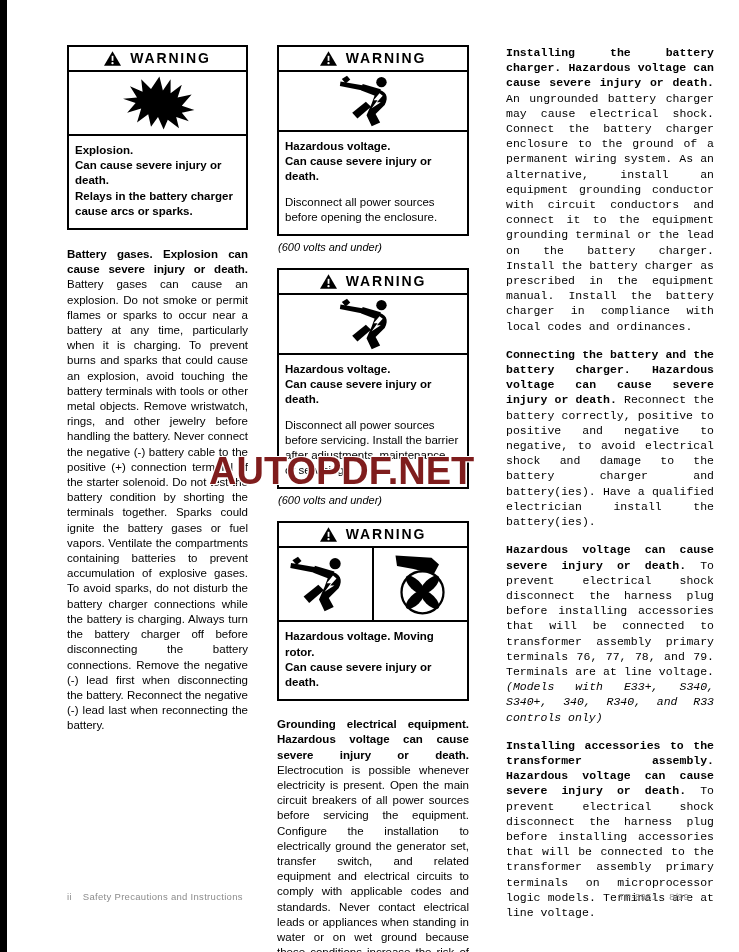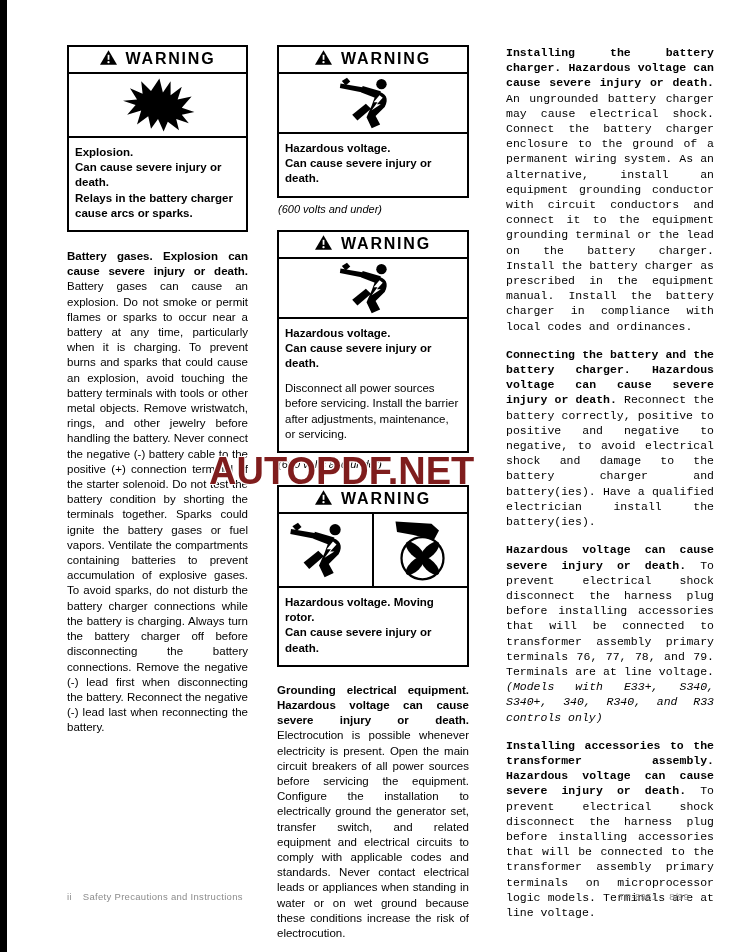--- a/index.html
+++ b/index.html
@@ -9,23 +9,23 @@
     overflow:hidden;
   }
   .left-bar{position:absolute;left:0;top:0;width:7px;height:952px;background:#000;}
   .col{position:absolute;top:45px;}
   .col1{left:67px;width:181px;}
   .col2{left:277px;width:192px;}
   .col3{left:506px;width:208px;font-family:Liberation Mono, monospace;}
 
   .wbox{border:2px solid #000;background:#fff;}
   .wbox-header{
-    display:flex;align-items:flex-start;justify-content:center;gap:9px;
+    display:flex;align-items:center;justify-content:center;gap:9px;
     padding:3px 0 4px;border-bottom:2px solid #000;
-    font-weight:bold;font-size:16px;letter-spacing:1.8px;
+    font-weight:bold;font-size:14px;letter-spacing:1.8px;
   }
   .wbox-icons{display:flex;border-bottom:2px solid #000;}
   .icon-cell{flex:1;display:flex;align-items:center;justify-content:center;padding:3px 2px;}
   .icon-cell + .icon-cell{border-left:2px solid #000;}
   .wbox-text{padding:7px 6px 9px 6px;font-size:11.5px;line-height:15.2px;}
   .wbox-bold{font-weight:bold;white-space:pre-line;}
   .wbox-body{margin-top:10px;}
 
   .para{font-size:11.5px;line-height:15.2px;text-align:justify;margin:0 0 13px 0;}
   .para b{font-weight:bold;}
@@ -111,20 +111,21 @@
           <path d="M44,14 L72,22 L68,34 L42,24 Z"></path>
           <path d="M66,22 C80,24 85,34 78,46 L64,60 L71,73 L58,79 L50,62 L58,44 Z"></path>
           <path d="M57,49 L36,67 L28,58 L49,41 Z"></path>
           <path d="M70,28 l-9,11 6,0 -9,12 14,-9 -6,0 9,-10 z" fill="#fff"></path>
         </svg>
       </div>
     </div>
     <div class="wbox-text">
       <div class="wbox-bold">Hazardous voltage.
 Can cause severe injury or death.</div>
+      <div class="wbox-body">Disconnect all power sources before opening the enclosure.</div>
     </div>
   </div>
   <div class="note">(600 volts and under)</div>
 
   <div class="wbox">
     <div class="wbox-header">
       <span>
         <svg width="17" height="15" viewBox="0 0 22 19">
             <polygon points="11,0 22,19 0,19" fill="#000"></polygon>
             <rect x="9.9" y="6" width="2.3" height="6.5" fill="#fff"></rect>

